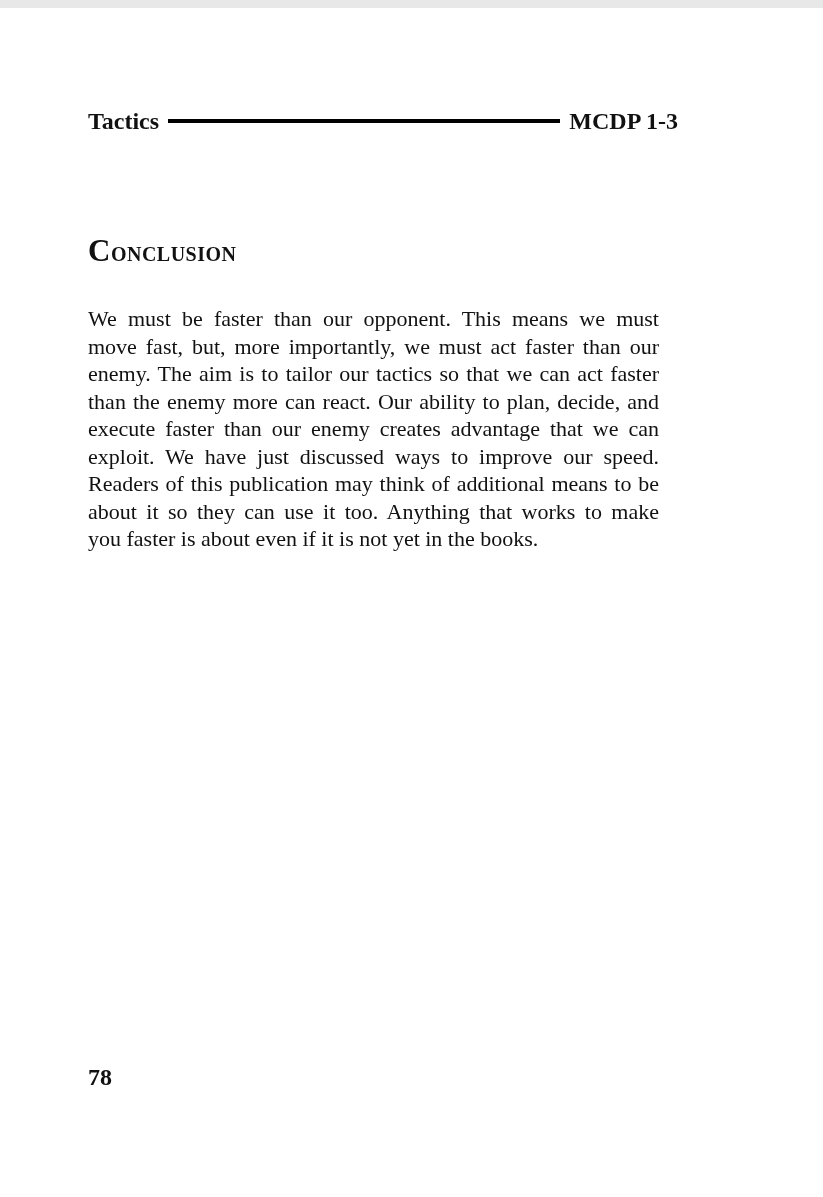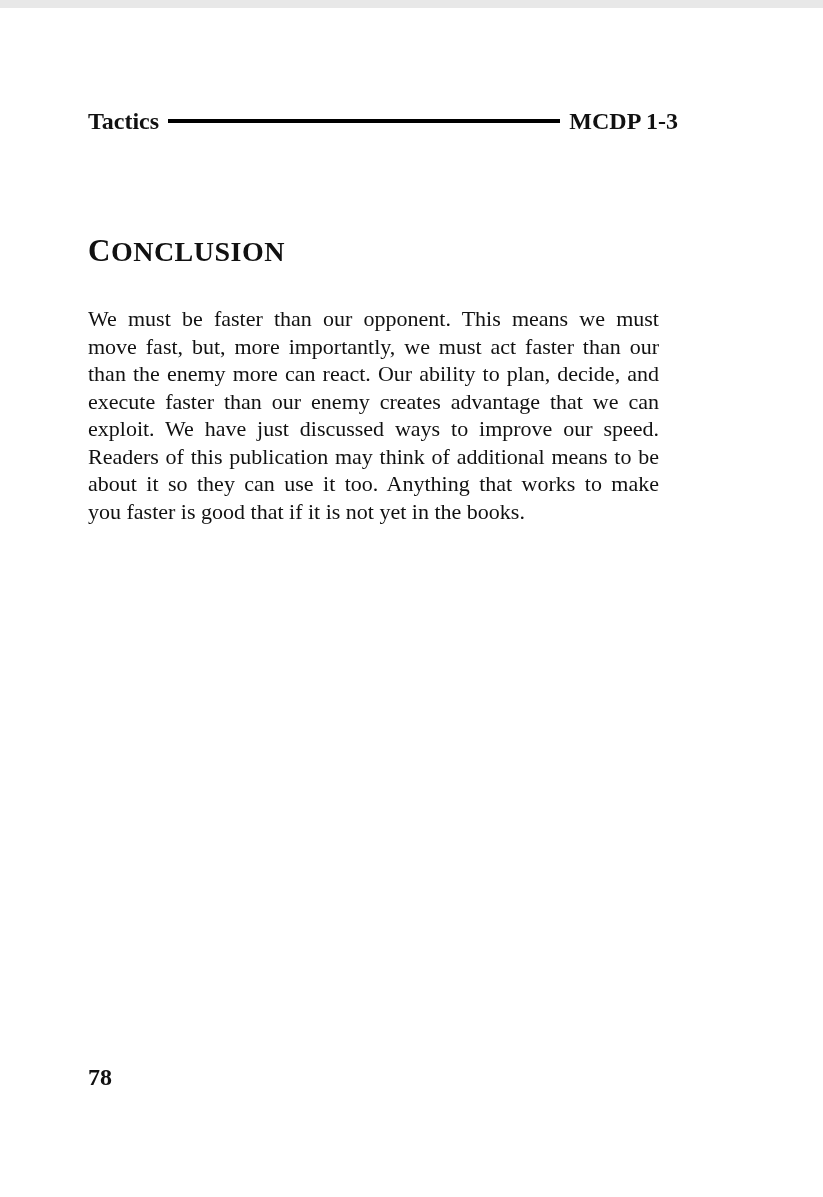--- a/index.html
+++ b/index.html
@@ -42,21 +42,21 @@
   .section-heading {
     position: absolute;
     top: 227px;
     left: 88px;
     font-weight: bold;
     line-height: 1;
     letter-spacing: 0.5px;
     white-space: nowrap;
   }
   .heading-initial { font-size: 31px; }
-  .heading-rest    { font-size: 28px; text-align: right; }
+  .heading-rest    { font-size: 20px; text-align: right; }
 
   
   .body-paragraph {
     position: absolute;
     top: 297px;
     left: 88px;
     width: 571px;
     font-size: 22px;
     line-height: 27.5px;
   }
@@ -90,23 +90,24 @@
     <span>MCDP 1-3</span>
   </div>
 
   <div class="section-heading">
     <span class="heading-initial">C</span><span class="heading-rest">ONCLUSION</span>
   </div>
 
   <div class="body-paragraph">
       <div class="pline">We must be faster than our opponent. This means we must</div>
       <div class="pline">move fast, but, more importantly, we must act faster than our</div>
+      <div class="pline">enemy. The aim is to tailor our tactics so that we can act faster</div>
       <div class="pline">than the enemy more can react. Our ability to plan, decide, and</div>
       <div class="pline">execute faster than our enemy creates advantage that we can</div>
       <div class="pline">exploit. We have just discussed ways to improve our speed.</div>
       <div class="pline">Readers of this publication may think of additional means to be</div>
       <div class="pline">about it so they can use it too. Anything that works to make</div>
-      <div class="pline pline-last">you faster is good that if it is not yet in the books.</div>
+      <div class="pline pline-last">you faster is about even if it is not yet in the books.</div>
     </div>
 
   <div class="page-number">78</div>
 
 </div>
 
 </body></html>

